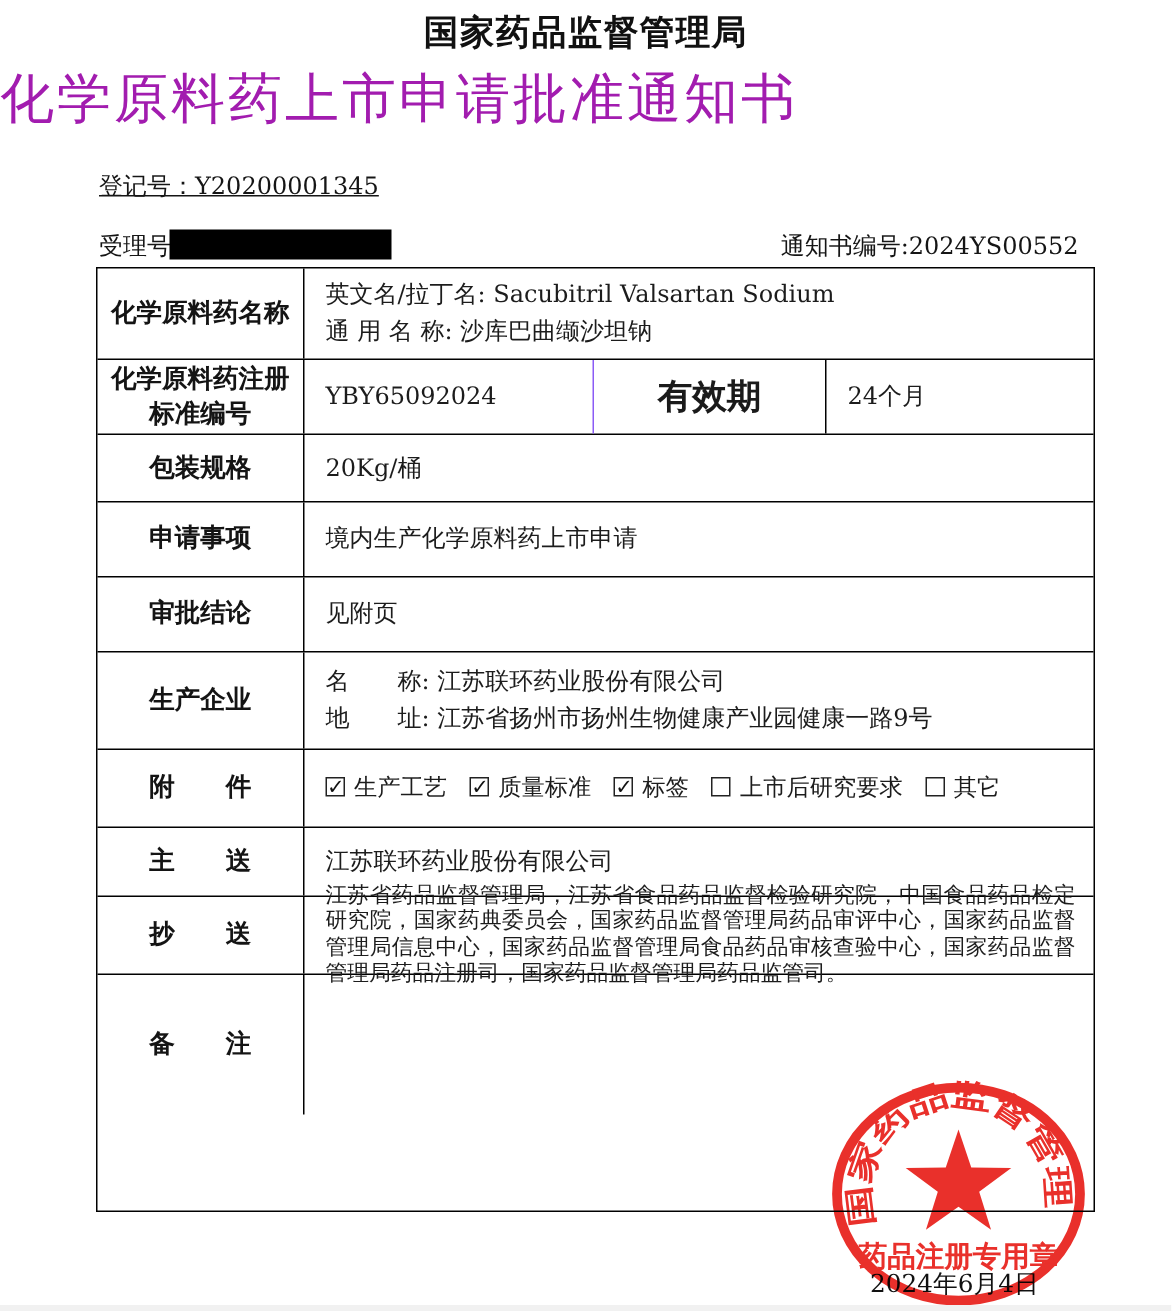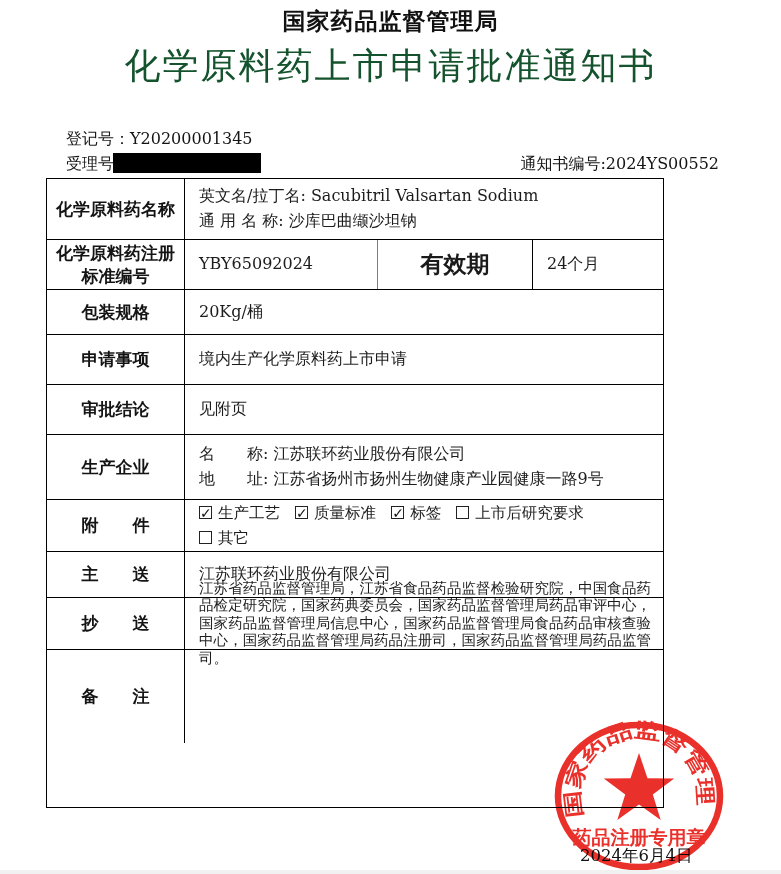--- a/index.html
+++ b/index.html
@@ -5,32 +5,32 @@
   * { margin:0; padding:0; box-sizing:border-box; }
   html,body { width:781px; height:874px; background:#ffffff; overflow:hidden; }
   body { position:relative; font-family:"DejaVu Serif","Liberation Serif",serif; color:#1a1a1a; }
 
   .org-title{
     position:absolute; top:6px; left:0; width:781px; text-align:center;
     font-family:"DejaVu Sans","Liberation Sans",sans-serif;
     font-size:23px; font-weight:bold; letter-spacing:1px; color:#111;
   }
   .doc-title{
-    position:absolute; top:42px; left:0; width:781px; text-align:center;
-    font-size:36px; font-weight:500; letter-spacing:2px; color:#14532d;
+    position:absolute; top:42px; left:0; width:781px; text-align:left;
+    font-size:36px; font-weight:500; letter-spacing:2px; color:#a21caf;
   }
 
   .meta-line{ position:absolute; font-size:16px; color:#151515; white-space:nowrap; }
-  .meta-reg{ top:129px; left:66px; }
+  .meta-reg{ top:114px; left:66px;text-decoration:underline; }
   .meta-accept{ top:154px; left:66px; }
   .meta-notice{ top:154px; right:62px; }
   .redact-box{ position:absolute; top:153px; left:113px; width:148px; height:20px; background:#000; }
 
   .doc-table{
-    position:absolute; top:178px; left:46px; width:618px; height:630px;
+    position:absolute; top:178px; left:64px; width:666px; height:630px;
     border:1.5px solid #000; display:grid;
     grid-template-rows:61px 50px 45px 50px 50px 65px 52px 46px 52px 93px auto;
     background:transparent;
   }
   .row{ display:flex; border-bottom:1px solid #000; }
   .row:last-child{ border-bottom:none; }
   .cell-label{
     width:138px; flex:0 0 138px; border-right:1px solid #000;
     display:flex; flex-direction:column; justify-content:center; align-items:center;
     font-size:17px; font-weight:bold; text-align:center; line-height:1.35;

